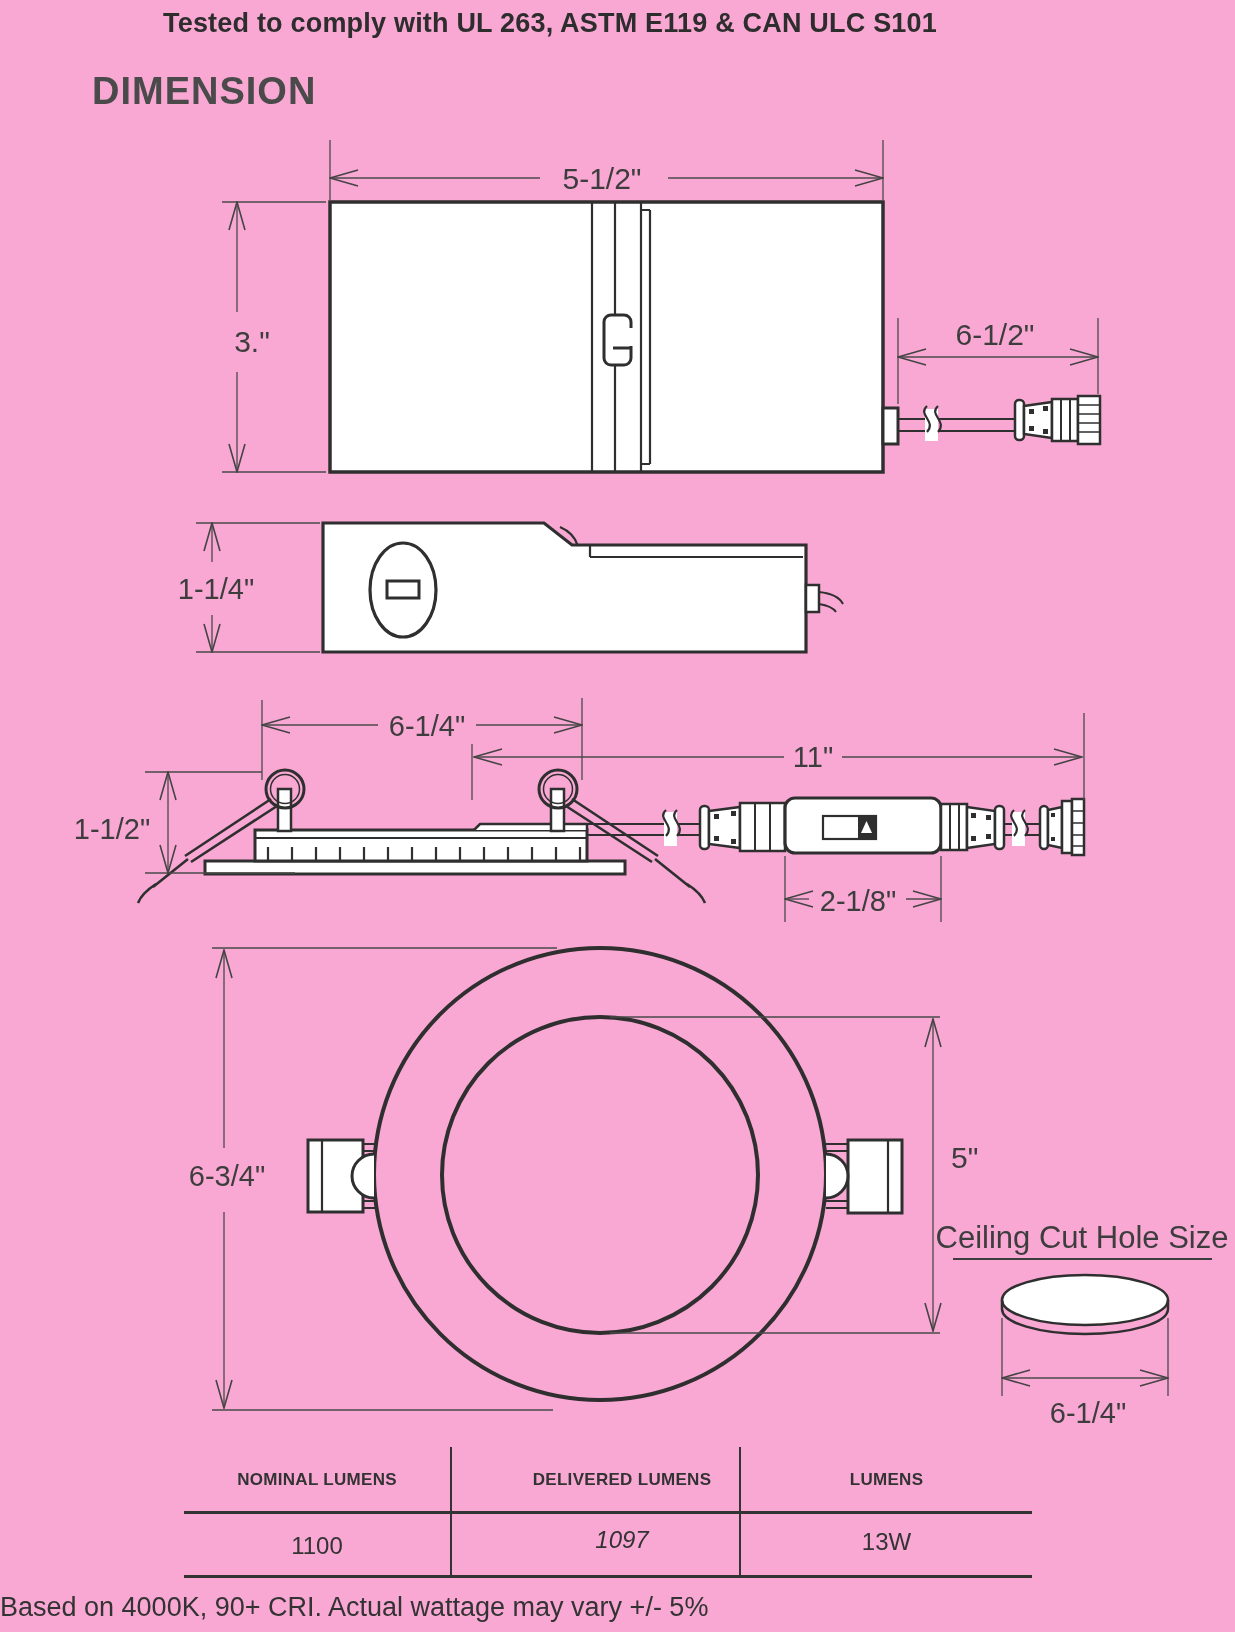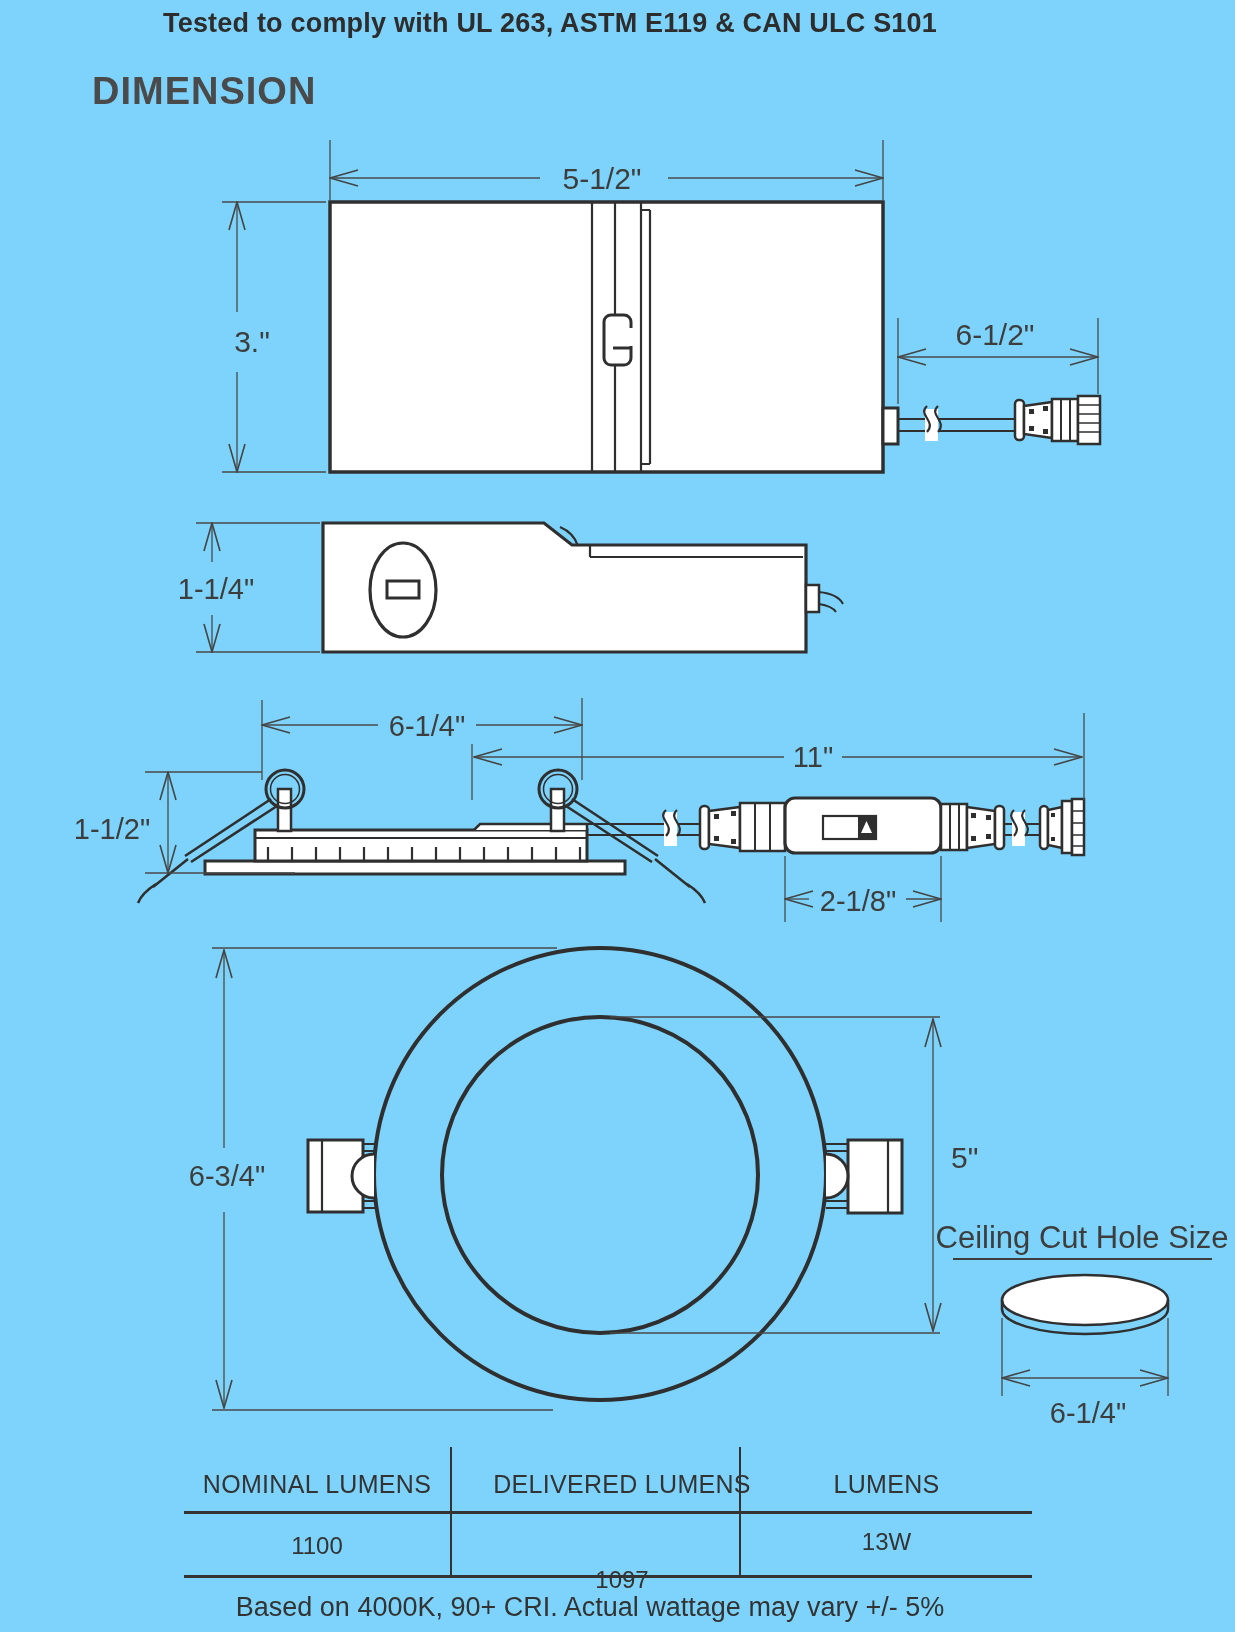--- a/index.html
+++ b/index.html
@@ -1,26 +1,26 @@
 <!DOCTYPE html>
 <html><head>
 <meta charset="utf-8">
 <style>
   html,body{margin:0;padding:0;background:#fff;}
-  #screen{position:relative;width:1235px;height:1632px;background:#7dd3fc;overflow:hidden;
+  #screen{position:relative;width:1235px;height:1632px;background:#f9a8d4;overflow:hidden;
           font-family:"Liberation Sans",sans-serif;}
   .abs{position:absolute;}
   .compliance{left:0;top:8px;width:1100px;text-align:center;font-size:27px;font-weight:700;color:#2d2d2d;letter-spacing:0.2px;}
   .sectitle{left:92px;top:70px;font-size:38px;font-weight:700;color:#4a4a4a;letter-spacing:1px;}
   .tbl-text{text-align:center;color:#333;}
-  .tbl-head{top:1470px;font-size:25px;font-weight:400;letter-spacing:0.3px;}
+  .tbl-head{top:1470px;font-size:17px;font-weight:700;letter-spacing:0.3px;}
   .tbl-val{top:1532px;font-size:24px;font-weight:400;}
   .c1{left:184px;width:266px;} .c2{left:452px;width:340px;} .c3{left:741px;width:291px;}
   .tline{position:absolute;background:#333;}
-  .footer{left:0;top:1592px;width:1180px;text-align:center;font-size:27px;color:#333;}
+  .footer{left:0;top:1592px;width:1180px;text-align:left;font-size:27px;color:#333;}
   svg{position:absolute;left:0;top:0;}
   .geo{stroke:#2f2f2f;fill:none;}
   .geow{stroke:#2f2f2f;fill:#ffffff;}
   .dimln{stroke:#4a4a4a;stroke-width:1.3;fill:none;}
   .dim{font-family:"Liberation Sans",sans-serif;fill:#3d3d3d;font-size:30px;}
   .dim-s{font-size:29px;}
   .holetitle{font-size:31px;}
 </style>
 </head>
 <body>
@@ -213,19 +213,19 @@
     <div class="tline" style="left:450px;top:1447px;width:2px;height:131px;"></div>
     <div class="tline" style="left:739px;top:1447px;width:2px;height:131px;"></div>
     <div class="tline" style="left:184px;top:1511px;width:848px;height:3px;"></div>
     <div class="tline" style="left:184px;top:1575px;width:848px;height:3px;"></div>
 
     <div class="abs tbl-text tbl-head c1">NOMINAL LUMENS</div>
     <div class="abs tbl-text tbl-head c2">DELIVERED LUMENS</div>
     <div class="abs tbl-text tbl-head c3">LUMENS</div>
 
     <div class="abs tbl-text tbl-val c1">1100</div>
-    <div class="abs tbl-text tbl-val c2" style="top:1566px;">1097</div>
+    <div class="abs tbl-text tbl-val c2" style="top:1526px;font-style:italic;">1097</div>
     <div class="abs tbl-text tbl-val c3" style="top:1528px;">13W</div>
   </div>
 
   <div class="abs footer">Based on 4000K, 90+ CRI. Actual wattage may vary +/- 5%</div>
 
 </div>
 
 </body></html>

